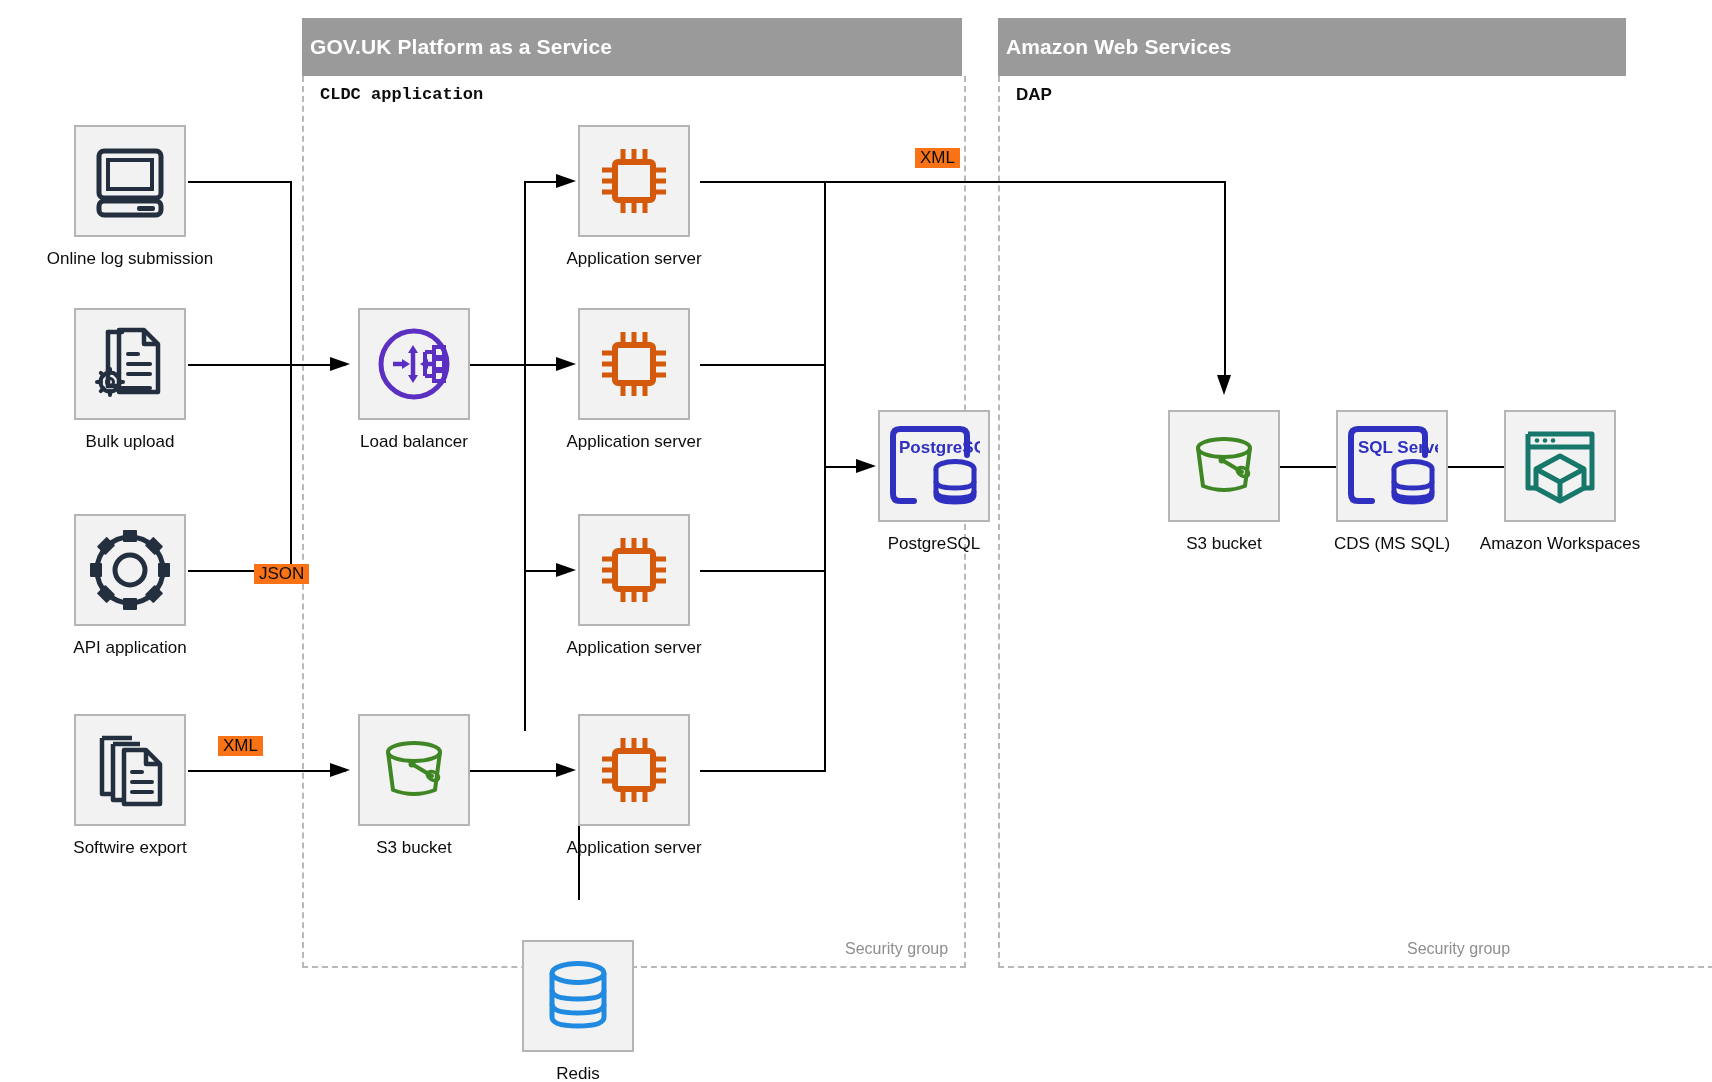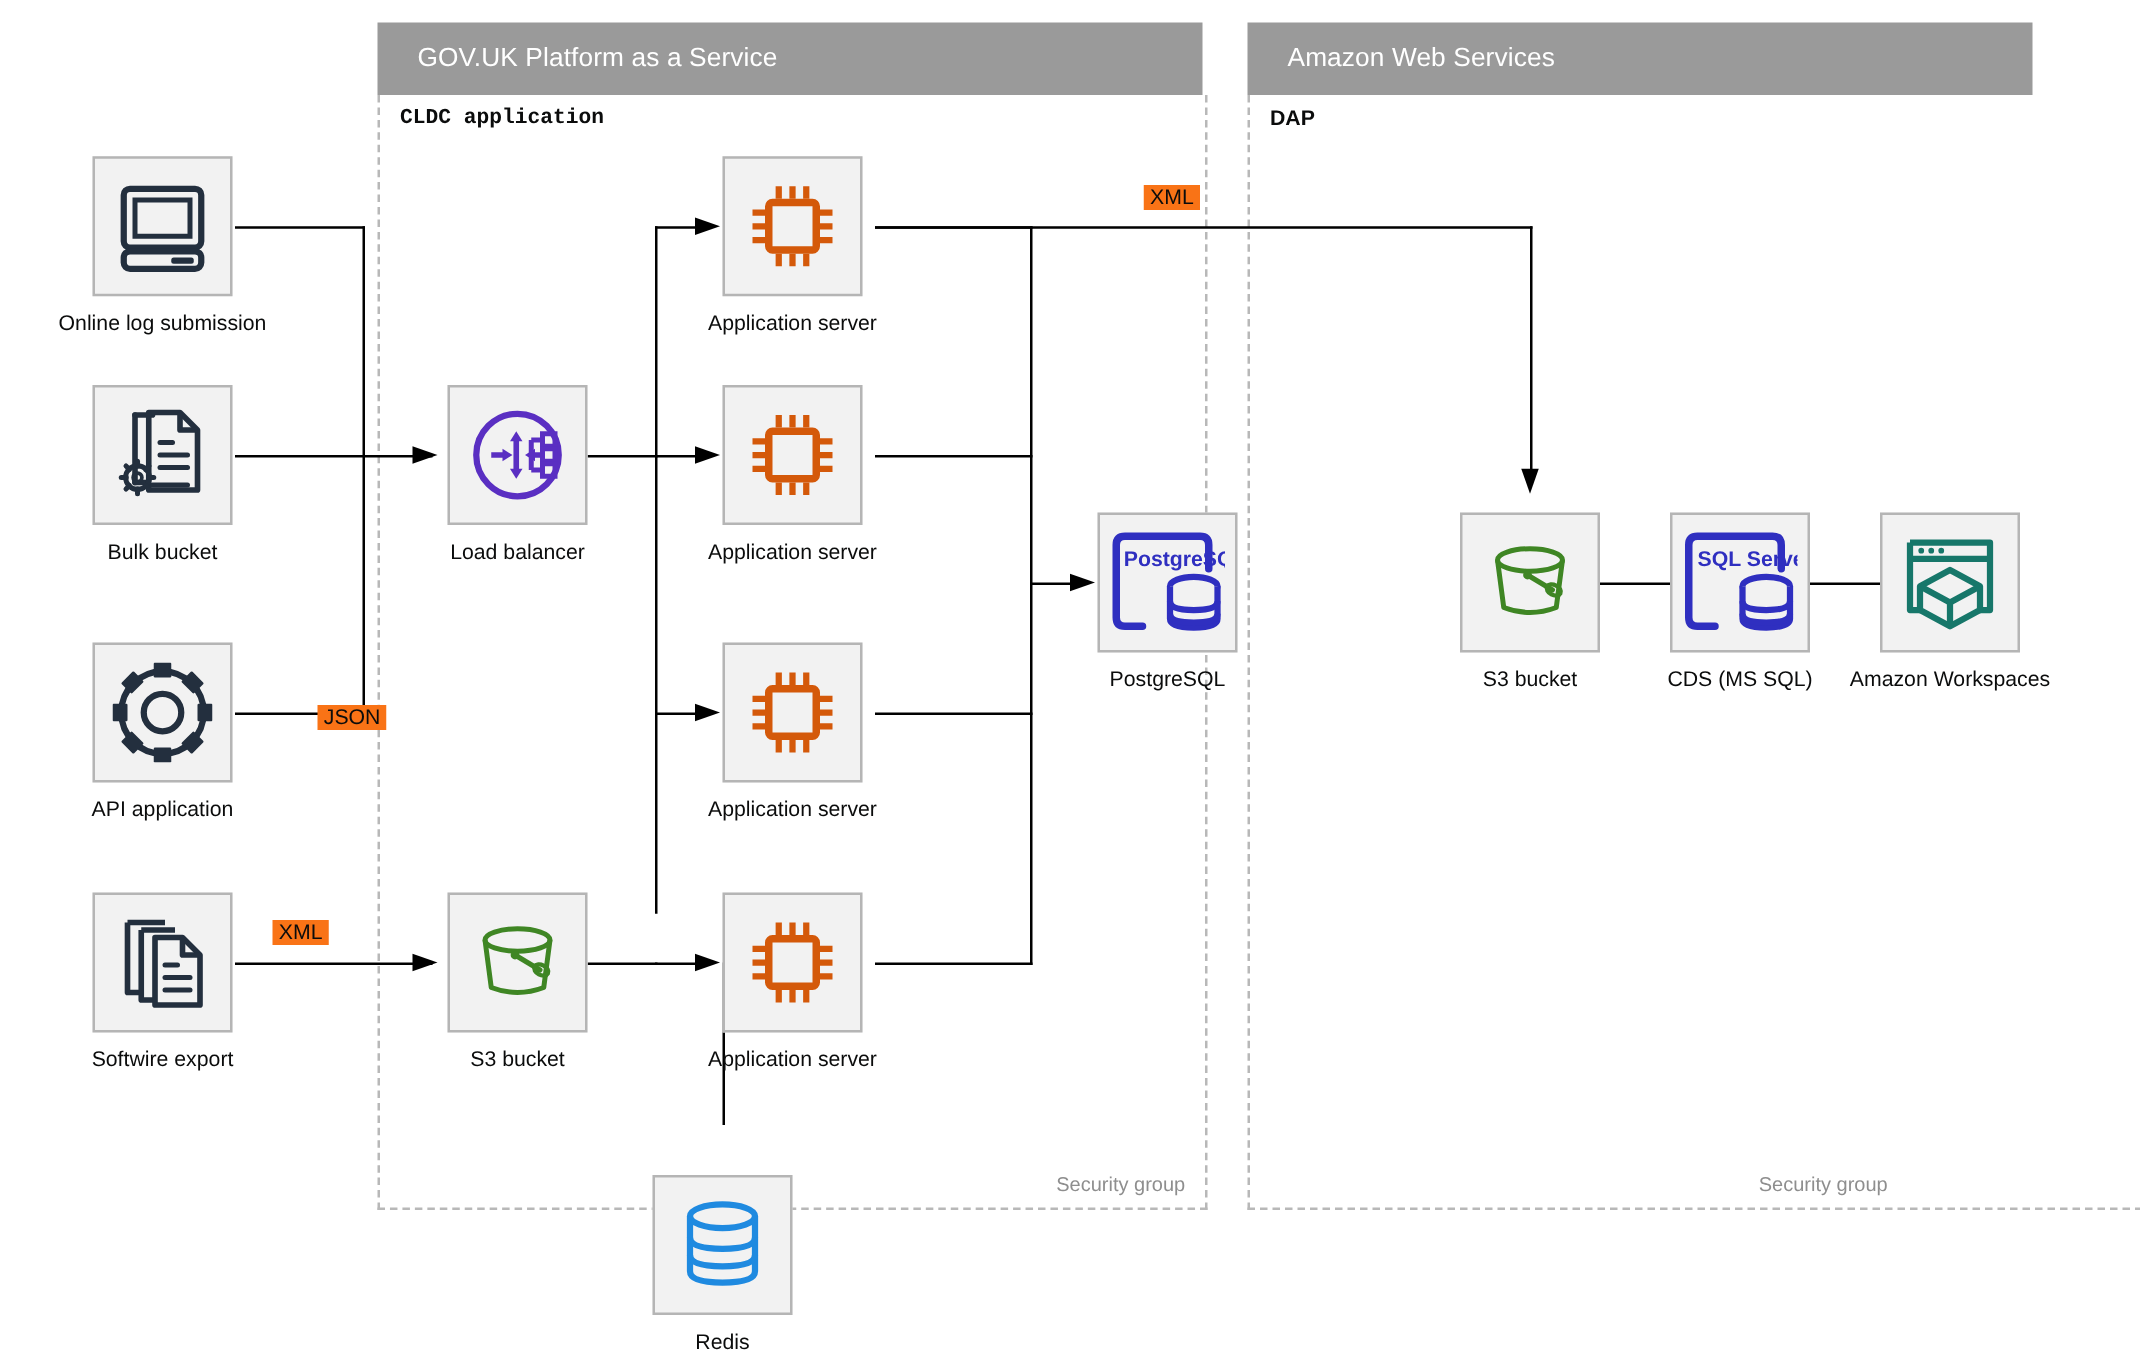--- a/index.html
+++ b/index.html
@@ -3,21 +3,21 @@
 <meta charset="utf-8">
 <style>
   html,body{margin:0;padding:0;background:#ffffff;}
   body{width:1712px;height:1082px;position:relative;overflow:hidden;
        font-family:"Liberation Sans","DejaVu Sans",sans-serif;color:#0b0c0c;}
 
   .canvas{position:absolute;inset:0;}
 
   
   .grp-header{position:absolute;background:#9a9a9a;display:flex;align-items:center;}
-  .grp-header .ttl{color:#ffffff;font-weight:normal;font-size:21px;letter-spacing:.1px;padding-left:32px;}
+  .grp-header .ttl{color:#ffffff;font-weight:bold;font-size:21px;letter-spacing:.1px;padding-left:8px;}
 
   
   .dashed-box{position:absolute;border:2px dashed #b8b8b8;background:transparent;}
   .sec-label{position:absolute;font-size:16px;color:#8e8e8e;}
   .inner-label{position:absolute;font-size:17px;font-weight:bold;color:#0b0c0c;}
 
   
   .node{position:absolute;border-radius:19px;}
   .node .box{width:112px;height:112px;background:#f2f2f2;border:2px solid #b5b5b5;
              box-sizing:border-box;display:flex;align-items:center;justify-content:center;}
@@ -156,21 +156,21 @@
             <path d="M-13 0 H-9"></path>
               <path d="M13 0 H9"></path>
             <path d="M-9.2 -9.2 L-6.4 -6.4"></path>
               <path d="M9.2 9.2 L6.4 6.4"></path>
             <path d="M-9.2 9.2 L-6.4 6.4"></path>
               <path d="M9.2 -9.2 L6.4 -6.4"></path>
           </g>
         </g>
       </svg>
     </div>
-    <div class="cap">Bulk bucket</div>
+    <div class="cap">Bulk upload</div>
   </div>
 
   <div class="node" style="left:74px;top:514px;">
     <div class="box">
       <svg width="80" height="80" viewBox="0 0 80 80">
         <g transform="translate(40,40)">
           <circle cx="0" cy="0" r="33" fill="none" stroke="#232f3e" stroke-width="5"></circle>
           <circle cx="0" cy="0" r="15" fill="none" stroke="#232f3e" stroke-width="5"></circle>
           <g fill="#232f3e">
             <rect x="-7" y="-40" width="14" height="12" rx="1"></rect>

